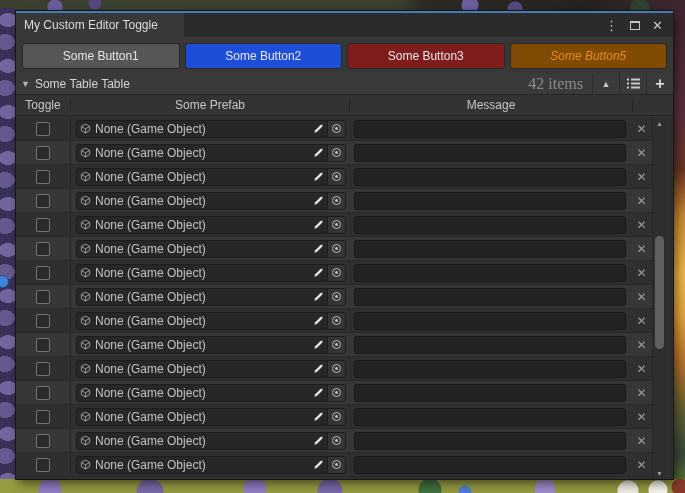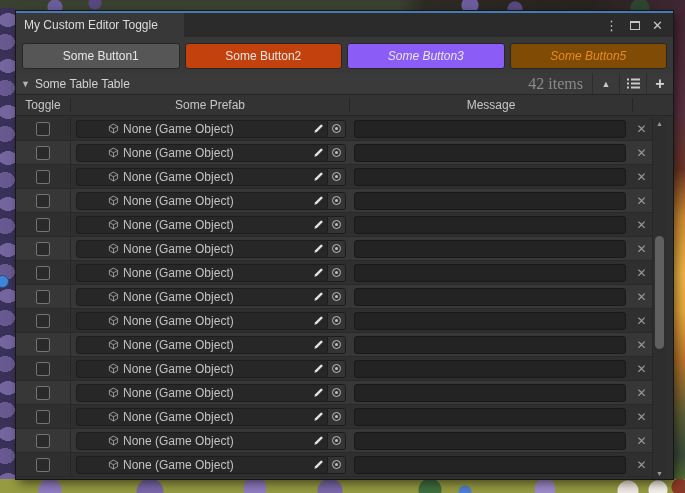--- a/index.html
+++ b/index.html
@@ -82,21 +82,21 @@
 
   .rows { position:absolute; left:0; right:21px; top:44px; bottom:0; overflow:hidden; }
   .row { height:24px; display:flex; align-items:center; border-bottom:1px solid #292929; }
   .row:nth-child(odd)  { background:#2f2f2f; }
   .row:nth-child(even) { background:#373737; }
   .c-toggle { width:55px; align-self:stretch; display:flex; align-items:center;
     justify-content:center; border-right:1px solid #272727; }
   .cb { width:14px; height:14px; background:#2a2a2a; border:1px solid #747474; border-radius:2px; }
   .c-prefab { width:279px; padding:0 4px 0 5px; }
   .objfield { height:18px; width:100%; background:#272727; border:1px solid #1d1d1d;
-    border-radius:3px; display:flex; align-items:center;padding-left:28px; }
+    border-radius:3px; display:flex; align-items:center; }
   .cube-icon { margin-left:3px; flex:0 0 auto; display:flex; }
   .objtext { color:#c2c2c2; font-size:12px; margin-left:4px; flex:1; white-space:nowrap;
     overflow:hidden; }
   .pencil-btn { width:17px; display:flex; align-items:center; justify-content:center; }
   .picker-btn { width:18px; align-self:stretch; border-left:1px solid #1d1d1d; background:#343434;
     border-radius:0 2px 2px 0; display:flex; align-items:center; justify-content:center; }
   .picker-circle { width:9px; height:9px; border:1px solid #bdbdbd; border-radius:50%;
     position:relative; }
   .picker-circle::after { content:""; position:absolute; left:2px; top:2px; width:3px; height:3px;
     border-radius:50%; background:#bdbdbd; }
@@ -135,23 +135,23 @@
       <span class="menu-glyph">⋮</span>
       <span class="max-box"></span>
       <span class="close-glyph">✕</span>
     </div>
   </div>
 
   <div class="btnrow">
 
       <button class="btn" style="background: rgb(86, 86, 86); color: rgb(230, 230, 230);">Some Button1</button>
 
-      <button class="btn" style="background: #c2410c; color: rgb(230, 230, 230);">Some Button2</button>
-
-      <button class="btn" style="background: #8b5cf6; color: rgb(230, 230, 230); font-style: italic;">Some Button3</button>
+      <button class="btn" style="background: #1d4ed8; color: rgb(230, 230, 230);">Some Button2</button>
+
+      <button class="btn" style="background: #7f1d1d; color: rgb(230, 230, 230);">Some Button3</button>
 
 
       <button class="btn" style="background: rgb(127, 75, 5); color: rgb(231, 138, 37); font-style: italic;">Some Button5</button>
 
   </div>
 
   <div class="tablebox">
 
     <div class="tbl-toolbar">
       <div class="fold">

